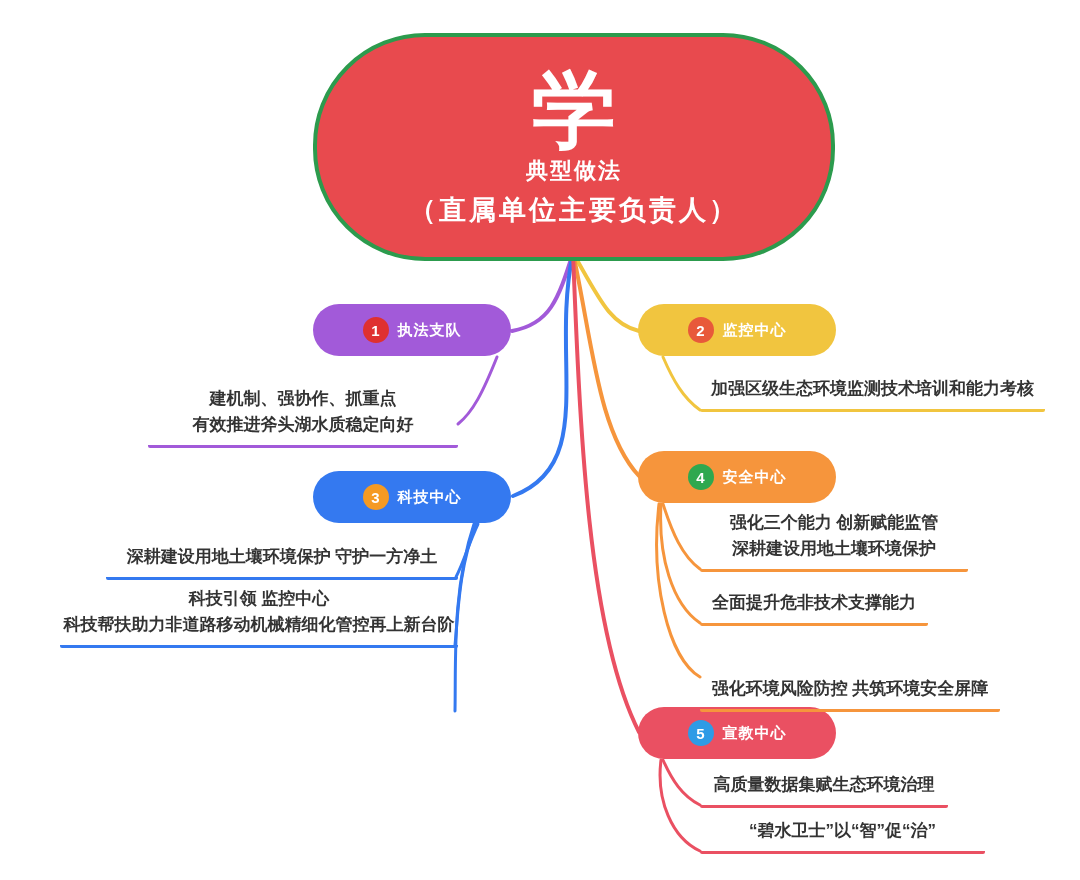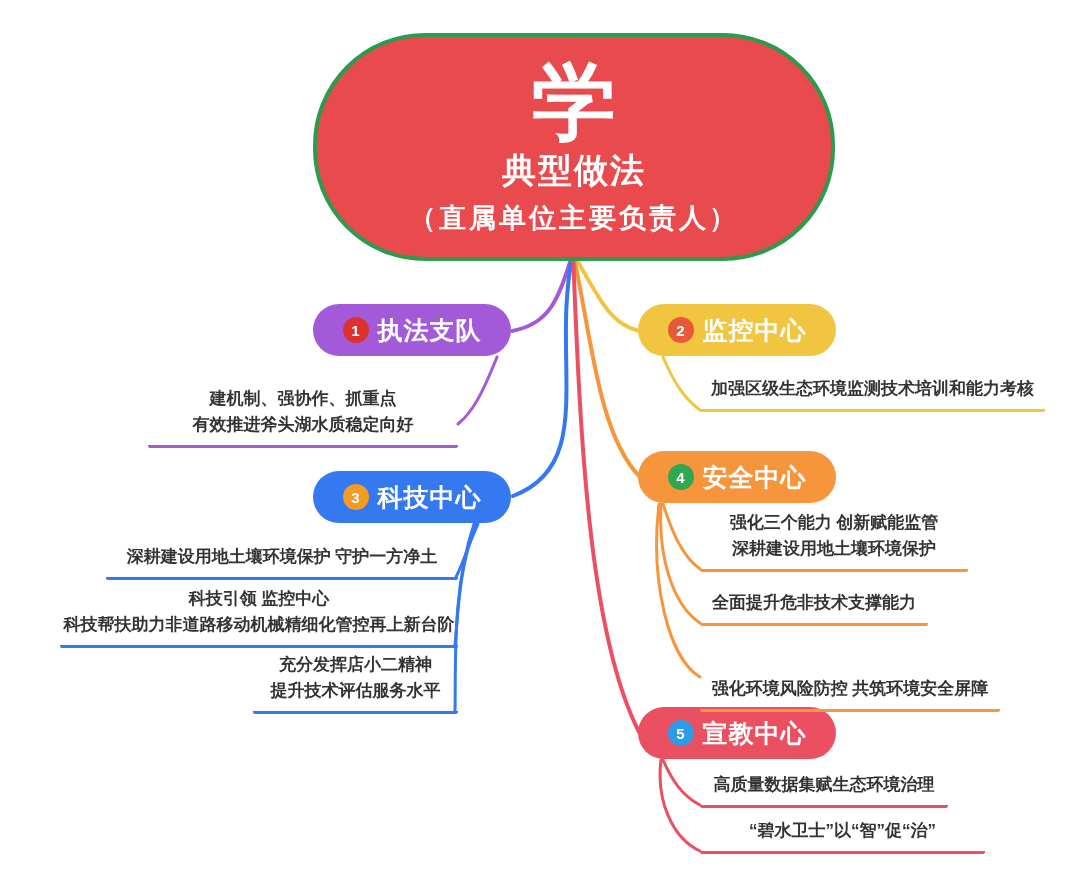--- a/index.html
+++ b/index.html
@@ -33,21 +33,21 @@
     justify-content: center;
     color: #ffffff;
     text-align: center;
   }
   .root-char {
     font-size: 84px;
     font-weight: 700;
     line-height: 1.05;
   }
   .root-title {
-    font-size: 34px;
+    font-size: 22px;
     font-weight: 800;
     margin-top: 2px;
     letter-spacing: 2px;
   }
   .root-subtitle {
     font-family: "Liberation Serif", "DejaVu Serif", serif;
     font-size: 27px;
     font-weight: 700;
     margin-top: 6px;
     letter-spacing: 3px;
@@ -57,21 +57,21 @@
     position: absolute;
     width: 198px; height: 52px;
     border-radius: 26px;
     display: flex;
     align-items: center;
     justify-content: center;
     gap: 9px;
     color: #ffffff;
   }
   .pill-label {
-    font-size: 25px;
+    font-size: 15px;
     font-weight: 800;
     letter-spacing: 1px;
   }
   .badge {
     width: 26px; height: 26px;
     border-radius: 50%;
     display: flex;
     align-items: center;
     justify-content: center;
     font-size: 15px;
@@ -176,24 +176,20 @@
     <div>加强区级生态环境监测技术培训和能力考核</div>
   </div>
 
   <div class="child u-blue" style="right:622px; top:544px; width:352px;">
     <div>深耕建设用地土壤环境保护 守护一方净土</div>
   </div>
   <div class="child u-blue" style="right:622px; top:586px; width:398px;">
     <div>科技引领 监控中心</div>
     <div>科技帮扶助力非道路移动机械精细化管控再上新台阶</div>
   </div>
-  <div class="child u-blue" style="right:622px; top:652px; width:205px;">
-    <div>充分发挥店小二精神</div>
-    <div>提升技术评估服务水平</div>
-  </div>
 
   <div class="child u-orange" style="left:700px; top:510px; width:268px;">
     <div>强化三个能力 创新赋能监管</div>
     <div>深耕建设用地土壤环境保护</div>
   </div>
   <div class="child u-orange" style="left:700px; top:590px; width:228px;">
     <div>全面提升危非技术支撑能力</div>
   </div>
   <div class="child u-orange" style="left:700px; top:676px; width:300px;">
     <div>强化环境风险防控 共筑环境安全屏障</div>

